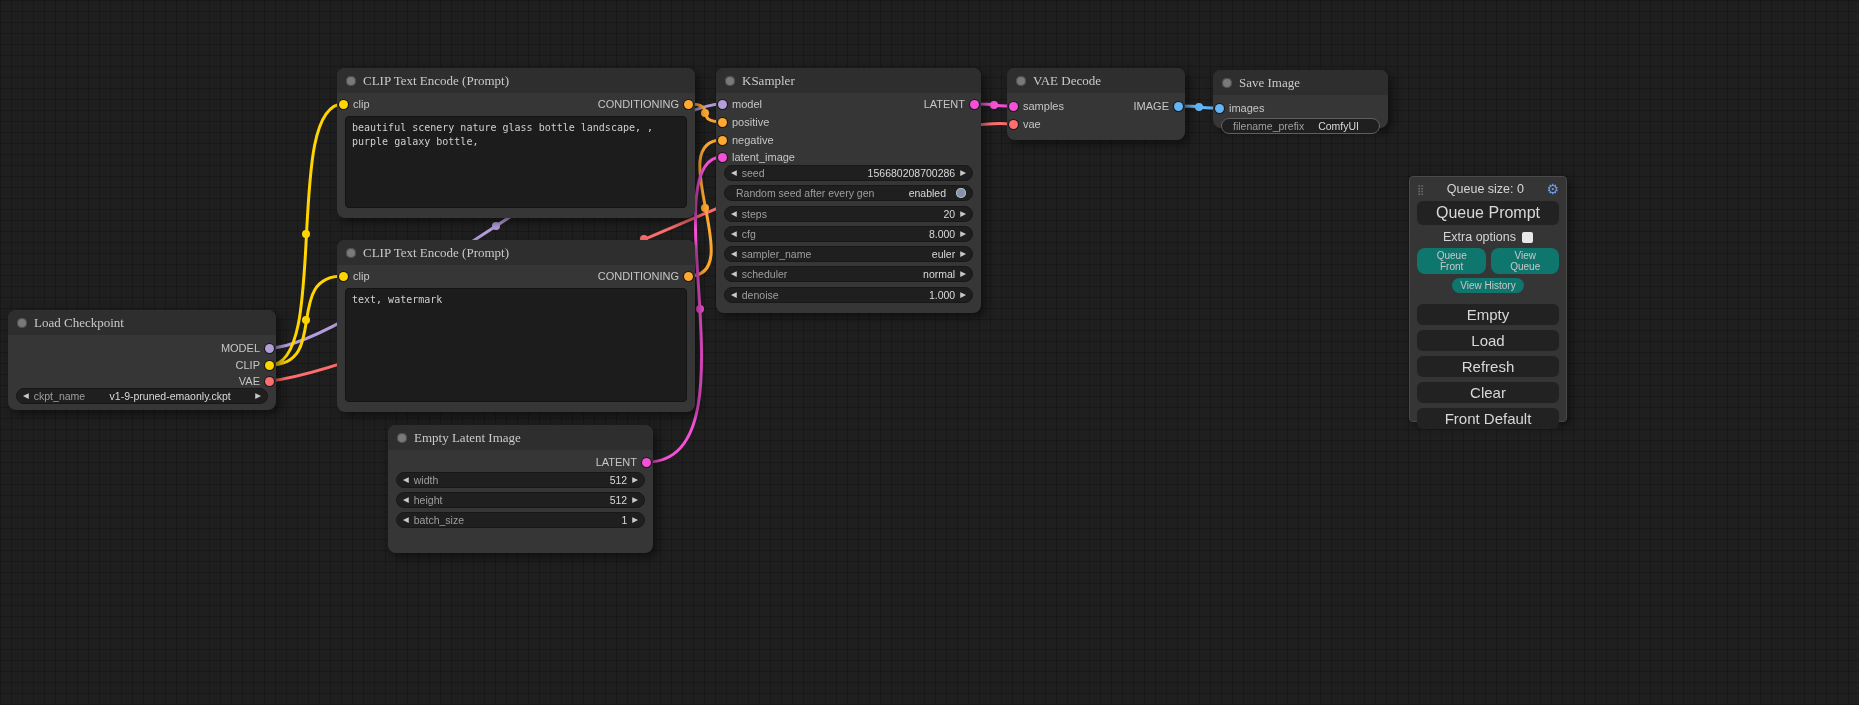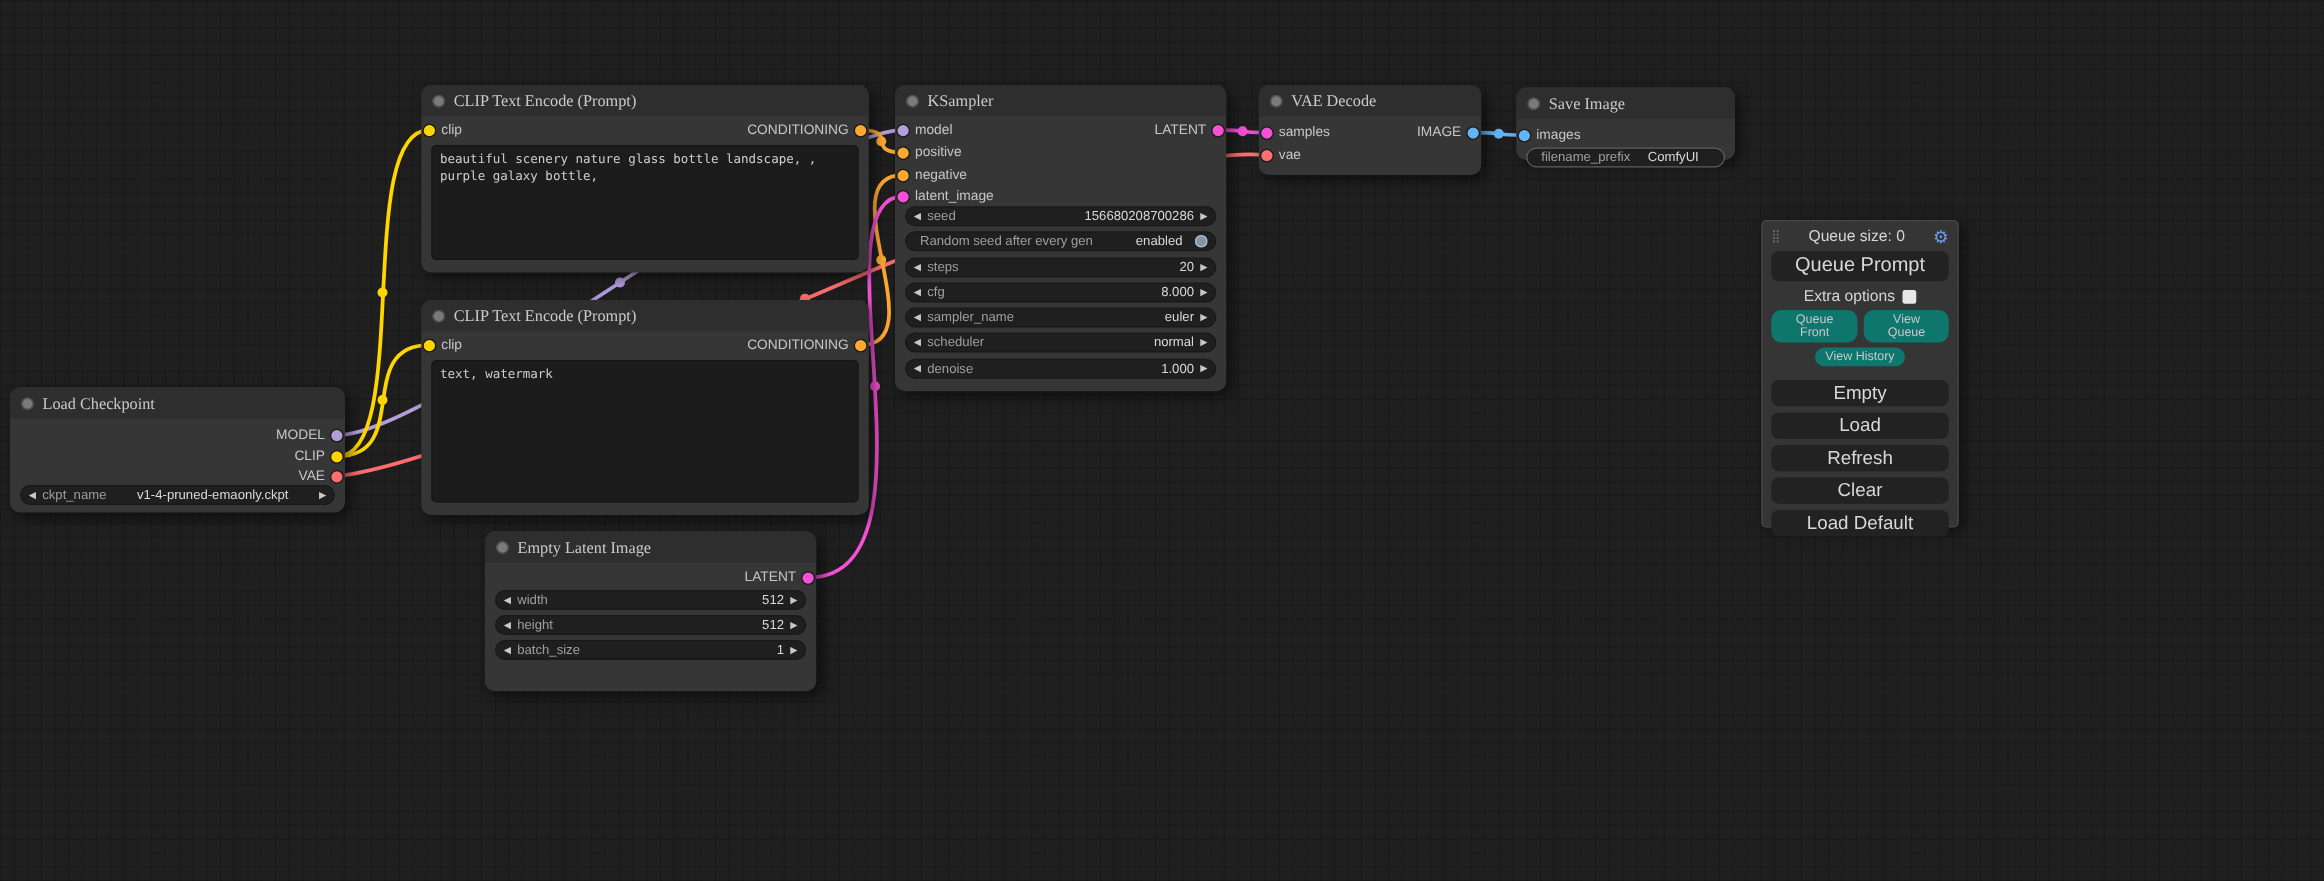--- a/index.html
+++ b/index.html
@@ -123,21 +123,21 @@
   </div>
   <span class="slot-label out" style="top:32px">MODEL</span>
   <span class="slot-dot dot-model out-dot" style="top:34px"></span>
   <span class="slot-label out" style="top:49px">CLIP</span>
   <span class="slot-dot dot-clip out-dot" style="top:51px"></span>
   <span class="slot-label out" style="top:65px">VAE</span>
   <span class="slot-dot dot-vae out-dot" style="top:67px"></span>
   <div class="widget" style="top:78px">
     <span class="arrow">◀</span>
     <span class="w-label">ckpt_name</span>
-    <span class="w-center">v1-4-pruned-emaonly.ckpt</span>
+    <span class="w-center">v1-9-pruned-emaonly.ckpt</span>
     <span class="arrow">▶</span>
   </div>
 </div>
 
 <div class="node" style="left:337px;top:68px;width:358px;height:150px">
   <div class="node-title">
     <span class="title-dot"></span>
     <span>CLIP Text Encode (Prompt)</span>
   </div>
   <span class="slot-dot dot-clip in-dot" style="top:32px"></span>
@@ -297,15 +297,15 @@
     <span class="btn btn-sm">View Queue</span>
   </div>
   <div class="row-small" style="margin-top:4px">
     <span class="btn btn-sm">View History</span>
   </div>
   <div class="stack">
     <div class="btn btn-mid">Empty</div>
     <div class="btn btn-mid">Load</div>
     <div class="btn btn-mid">Refresh</div>
     <div class="btn btn-mid">Clear</div>
-    <div class="btn btn-mid">Load Default</div>
+    <div class="btn btn-mid">Front Default</div>
   </div>
 </div>
 
 </body></html>

